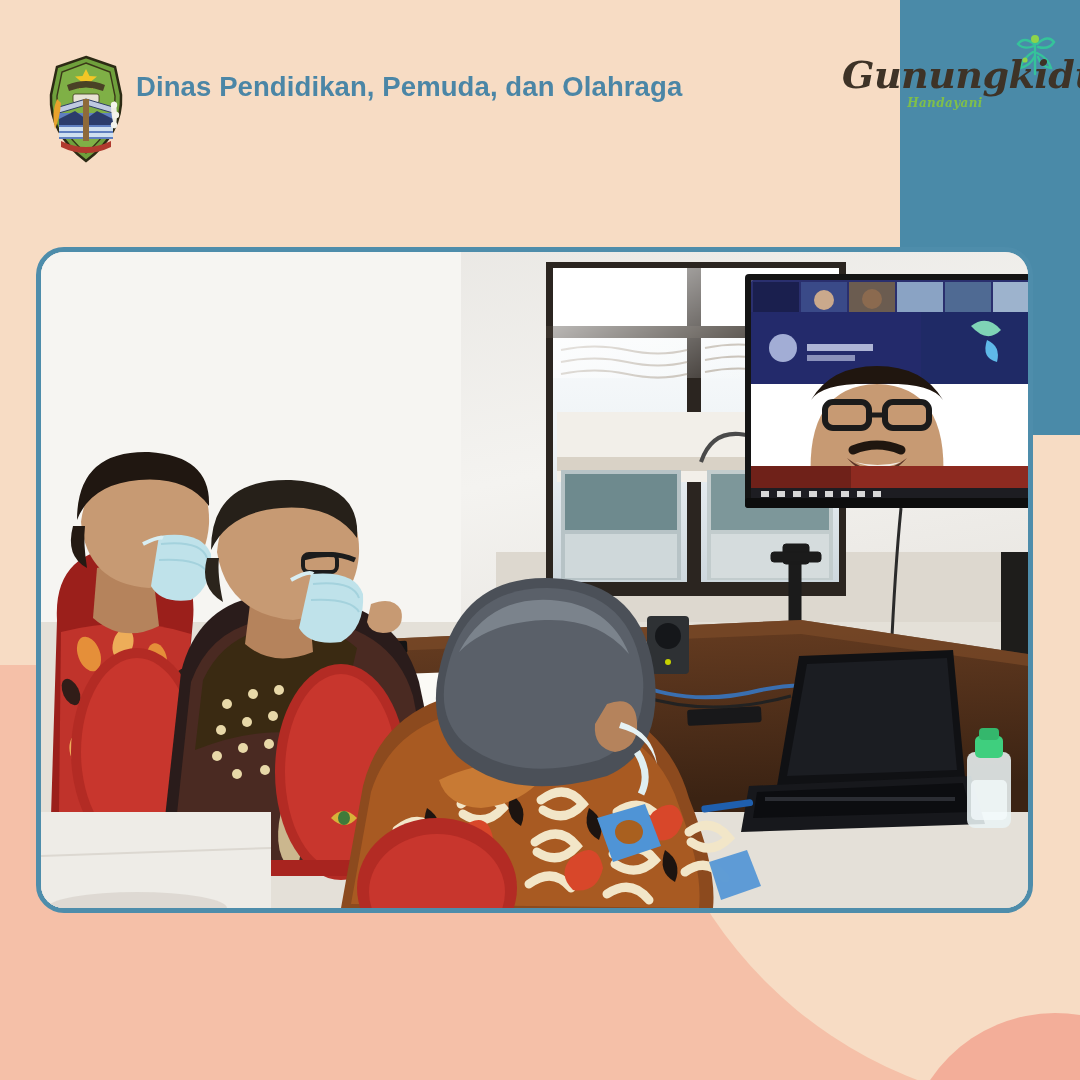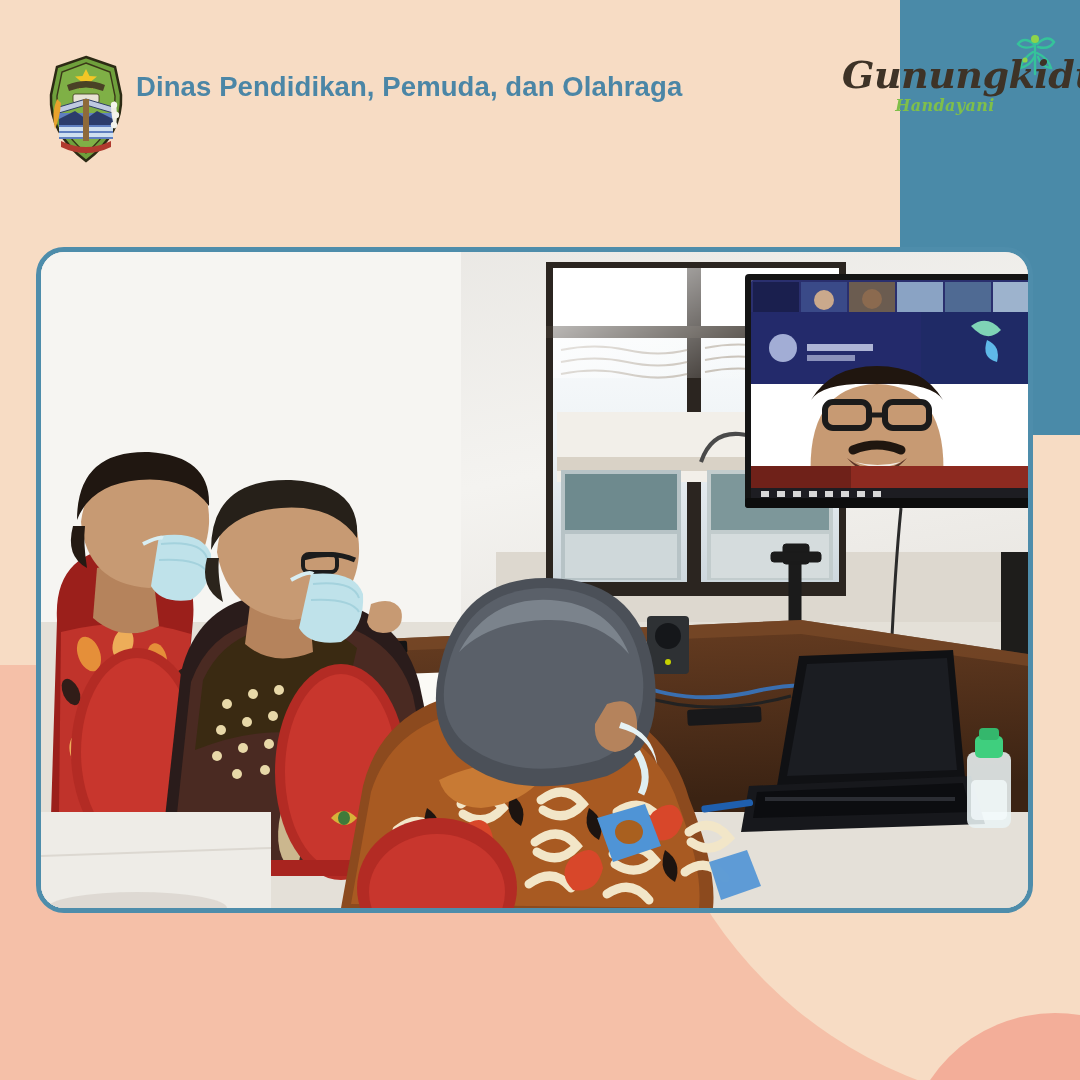--- a/index.html
+++ b/index.html
@@ -58,21 +58,21 @@
   .gk-logo{position:absolute;right:18px;top:34px;width:220px;height:96px;}
   .gk-word{
     position:absolute;left:0;top:18px;width:200px;
     font-family:"DejaVu Serif",serif;font-style:italic;font-weight:bold;
     font-size:38px;color:#3E3327;letter-spacing:-0.5px;
     text-align:center;
   }
   .gk-tag{
     position:absolute;left:8px;top:62px;width:190px;text-align:center;
     font-family:"DejaVu Serif",serif;font-style:italic;font-weight:bold;
-    font-size:16px;color:#7FBF4A;letter-spacing:0.4px;
+    font-size:12px;color:#7FBF4A;letter-spacing:0.4px;
   }
   .gk-mark{position:absolute;right:2px;top:-4px;width:56px;height:56px;}
 
   
   .photo-frame{
     position:absolute;left:36px;top:247px;width:997px;height:666px;
     border:5px solid #4E8DAB;border-radius:28px;
     box-sizing:border-box;overflow:hidden;background:#d8d5d0;
   }
   .photo-frame svg{display:block;width:100%;height:100%;}

